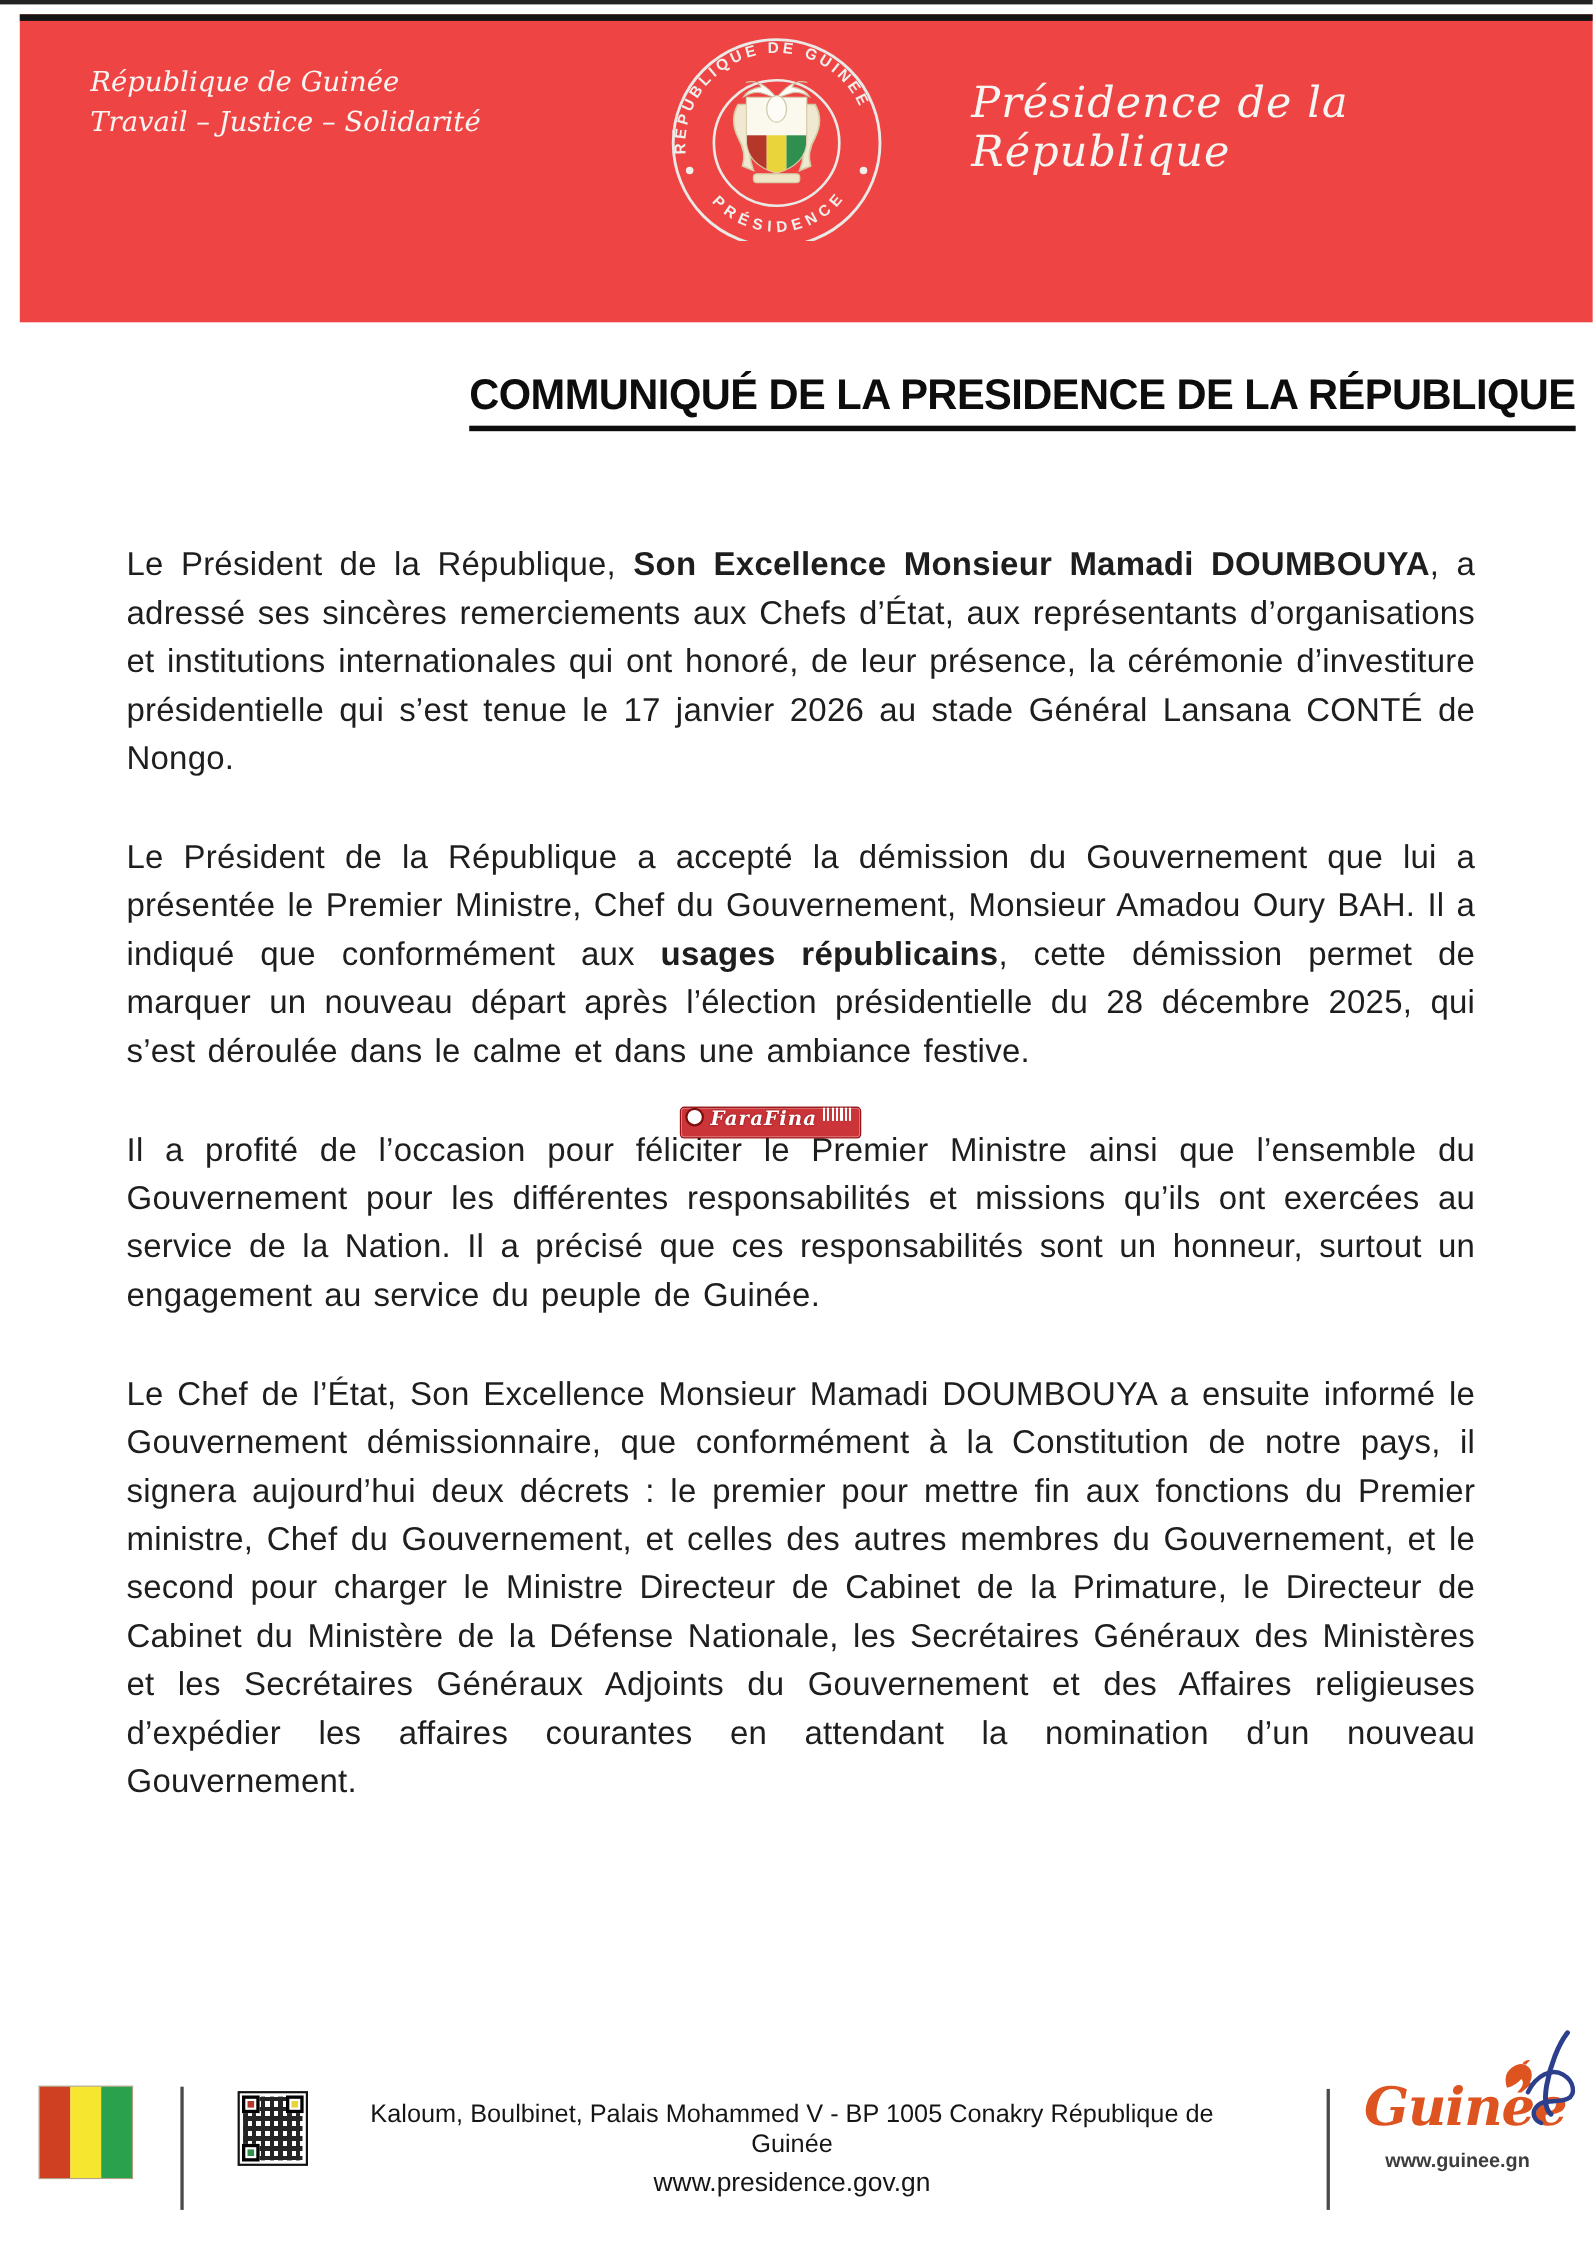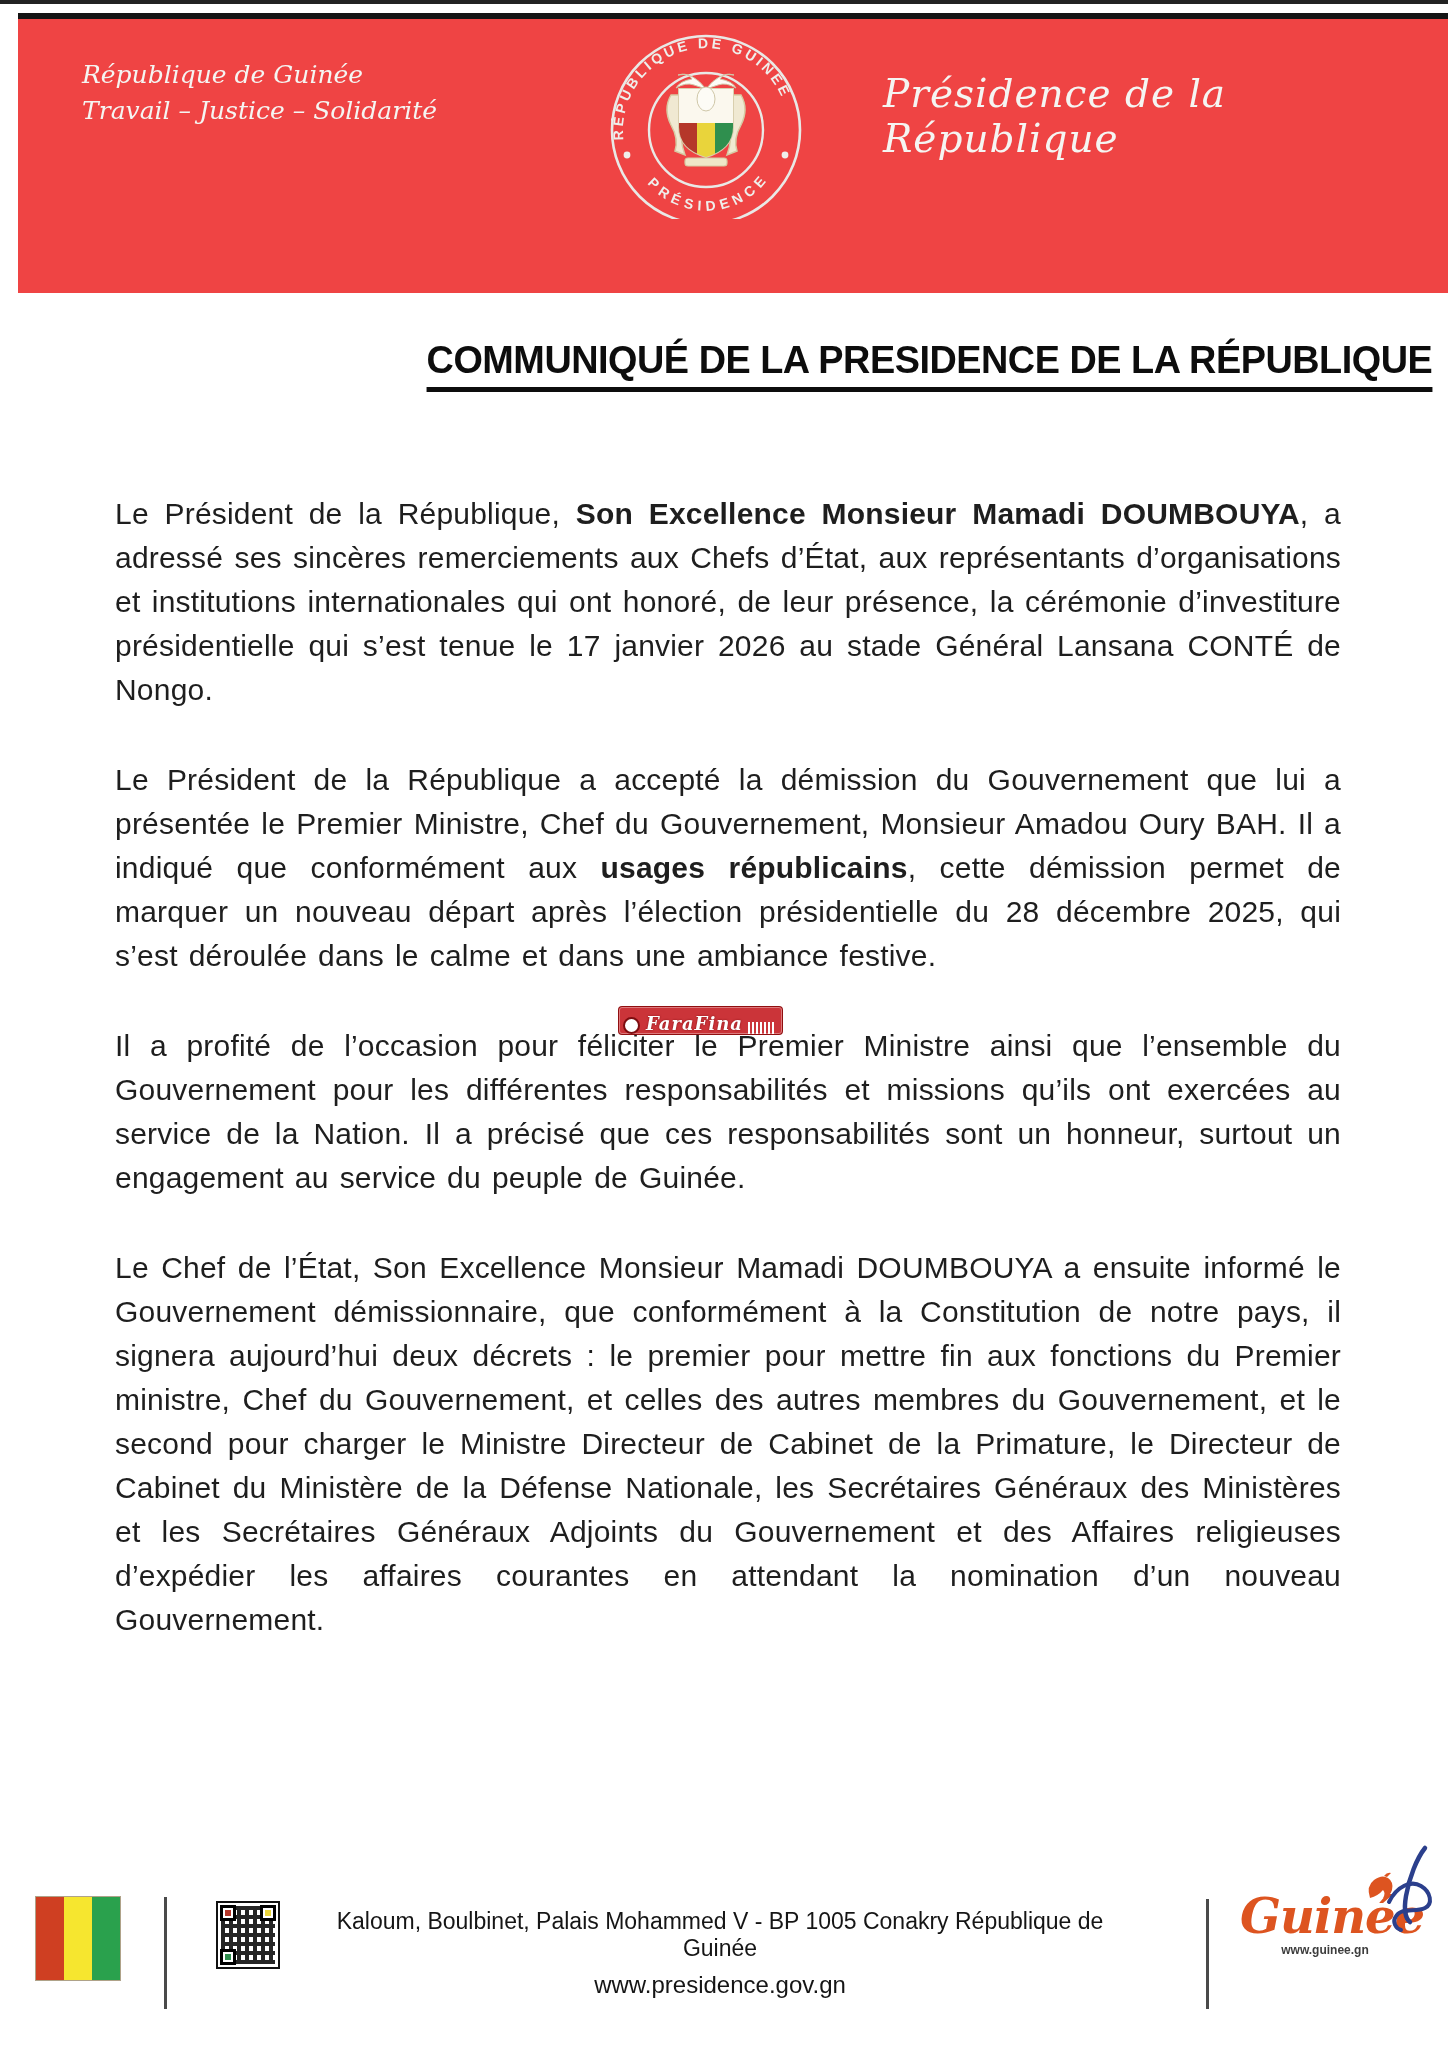--- a/index.html
+++ b/index.html
@@ -33,21 +33,21 @@
 
   
   .body-text{position:absolute;left:115px;top:492px;width:1226px;}
   .para{
     margin:0 0 46px 0;font-size:30px;line-height:44px;letter-spacing:.2px;
     word-spacing:2.5px;text-align:justify;color:#1e1e1e;
   }
 
   
   .watermark{
-    position:absolute;left:618px;top:1006px;height:27px;display:flex;align-items:flex-end;
+    position:absolute;left:618px;top:1006px;height:27px;display:flex;align-items:flex-start;
     background:rgba(196,24,30,.88);border:1px solid rgba(120,0,0,.7);border-radius:4px;
     padding:0 8px 0 4px;box-shadow:0 0 0 1px rgba(255,255,255,.35) inset;
   }
   .wm-icon{width:17px;height:17px;border-radius:50%;background:#fff;border:2px solid #7e0d10;
     box-sizing:border-box;margin-right:6px;}
   .wm-text{font-family:"DejaVu Serif","Liberation Serif",serif;font-style:italic;font-weight:700;
     font-size:18px;color:#ffffff;text-shadow:0 0 2px #7e0d10;letter-spacing:1px;}
   .wm-suffix{width:26px;height:12px;margin-left:5px;
     background:repeating-linear-gradient(90deg,#fff 0 2px,rgba(255,255,255,0) 2px 4px);}
 
@@ -71,21 +71,21 @@
   .f-tl{left:2px;top:2px;} .f-tr{right:2px;top:2px;} .f-bl{left:2px;bottom:2px;}
 
   .addr{position:absolute;left:300px;top:1908px;width:840px;text-align:center;}
   .addr .a1{font-size:23px;color:#151515;}
   .addr .a2{font-size:24px;color:#151515;margin-top:9px;}
 
   .brand{position:absolute;left:1240px;top:1892px;width:170px;text-align:center;}
   .brand-name{font-family:"DejaVu Serif","Liberation Serif",serif;font-style:italic;font-weight:700;
     font-size:48px;line-height:1;letter-spacing:-1px;position:relative;display:inline-block;}
   .brand-bird{position:absolute;right:28px;top:-22px;width:34px;height:30px;}
-  .brand-url{font-size:12px;font-weight:700;color:#3d3d3d;margin-top:3px;}
+  .brand-url{font-size:18px;font-weight:700;color:#3d3d3d;margin-top:14px;}
 
   .signature{position:absolute;left:1381px;top:1844px;width:64px;height:90px;}
 </style>
 </head>
 <body>
 
 <div class="scan-top-line"></div>
 
 <div class="header-band">
   <div class="hdr-left">

